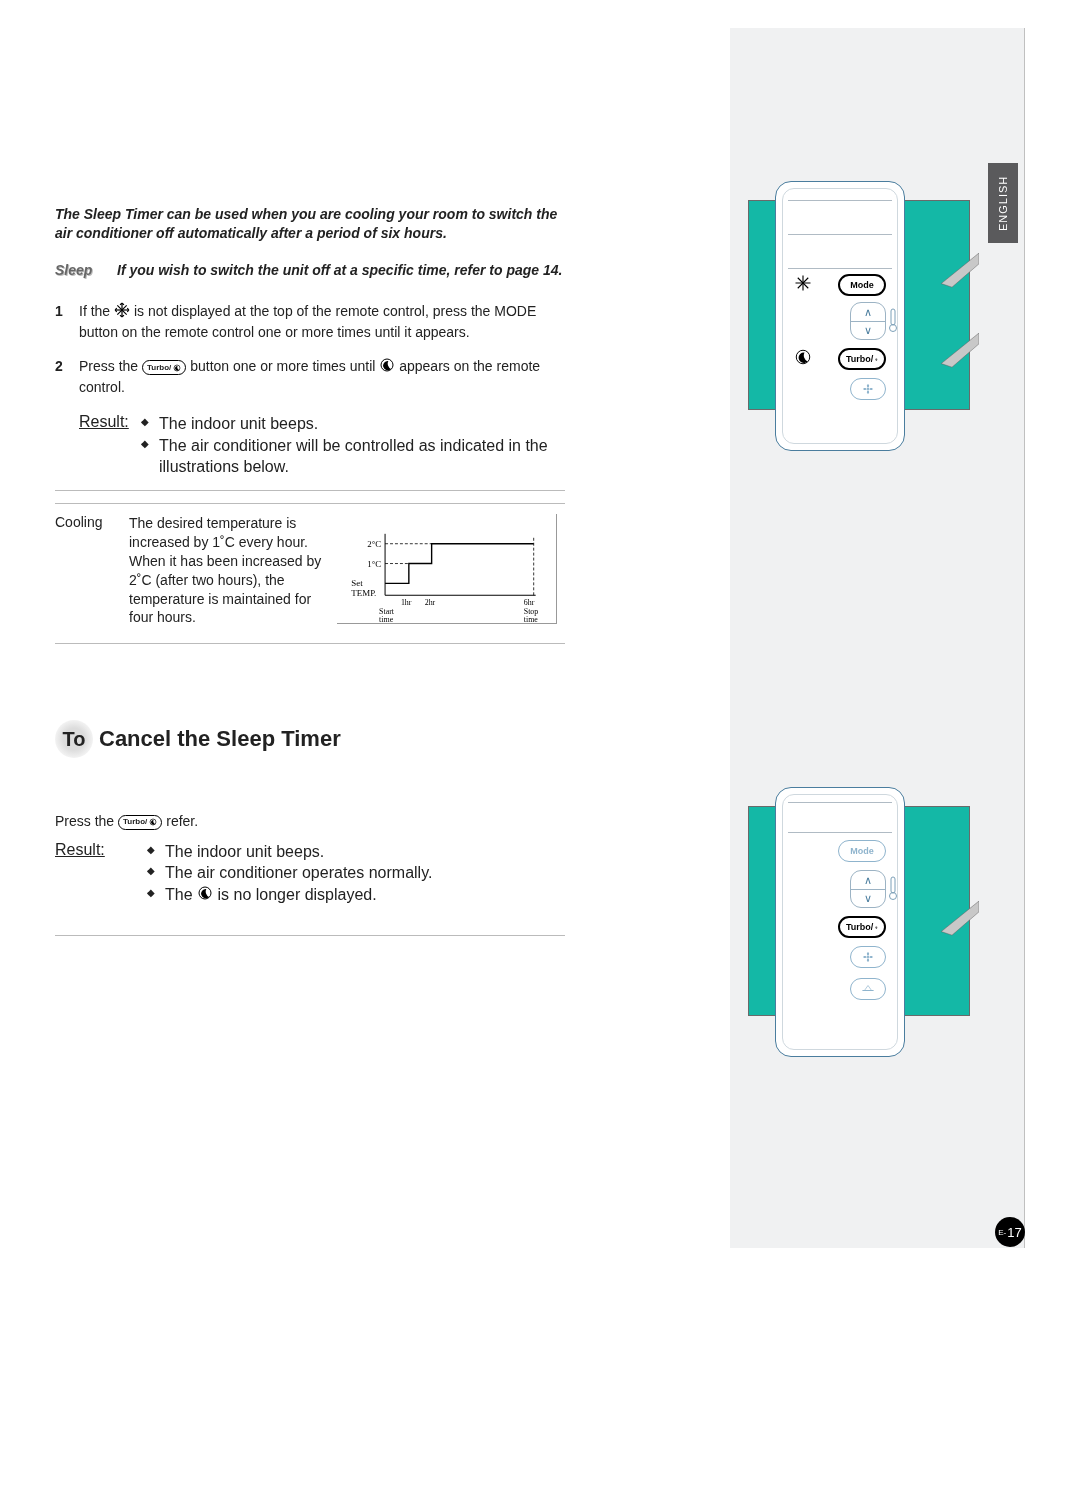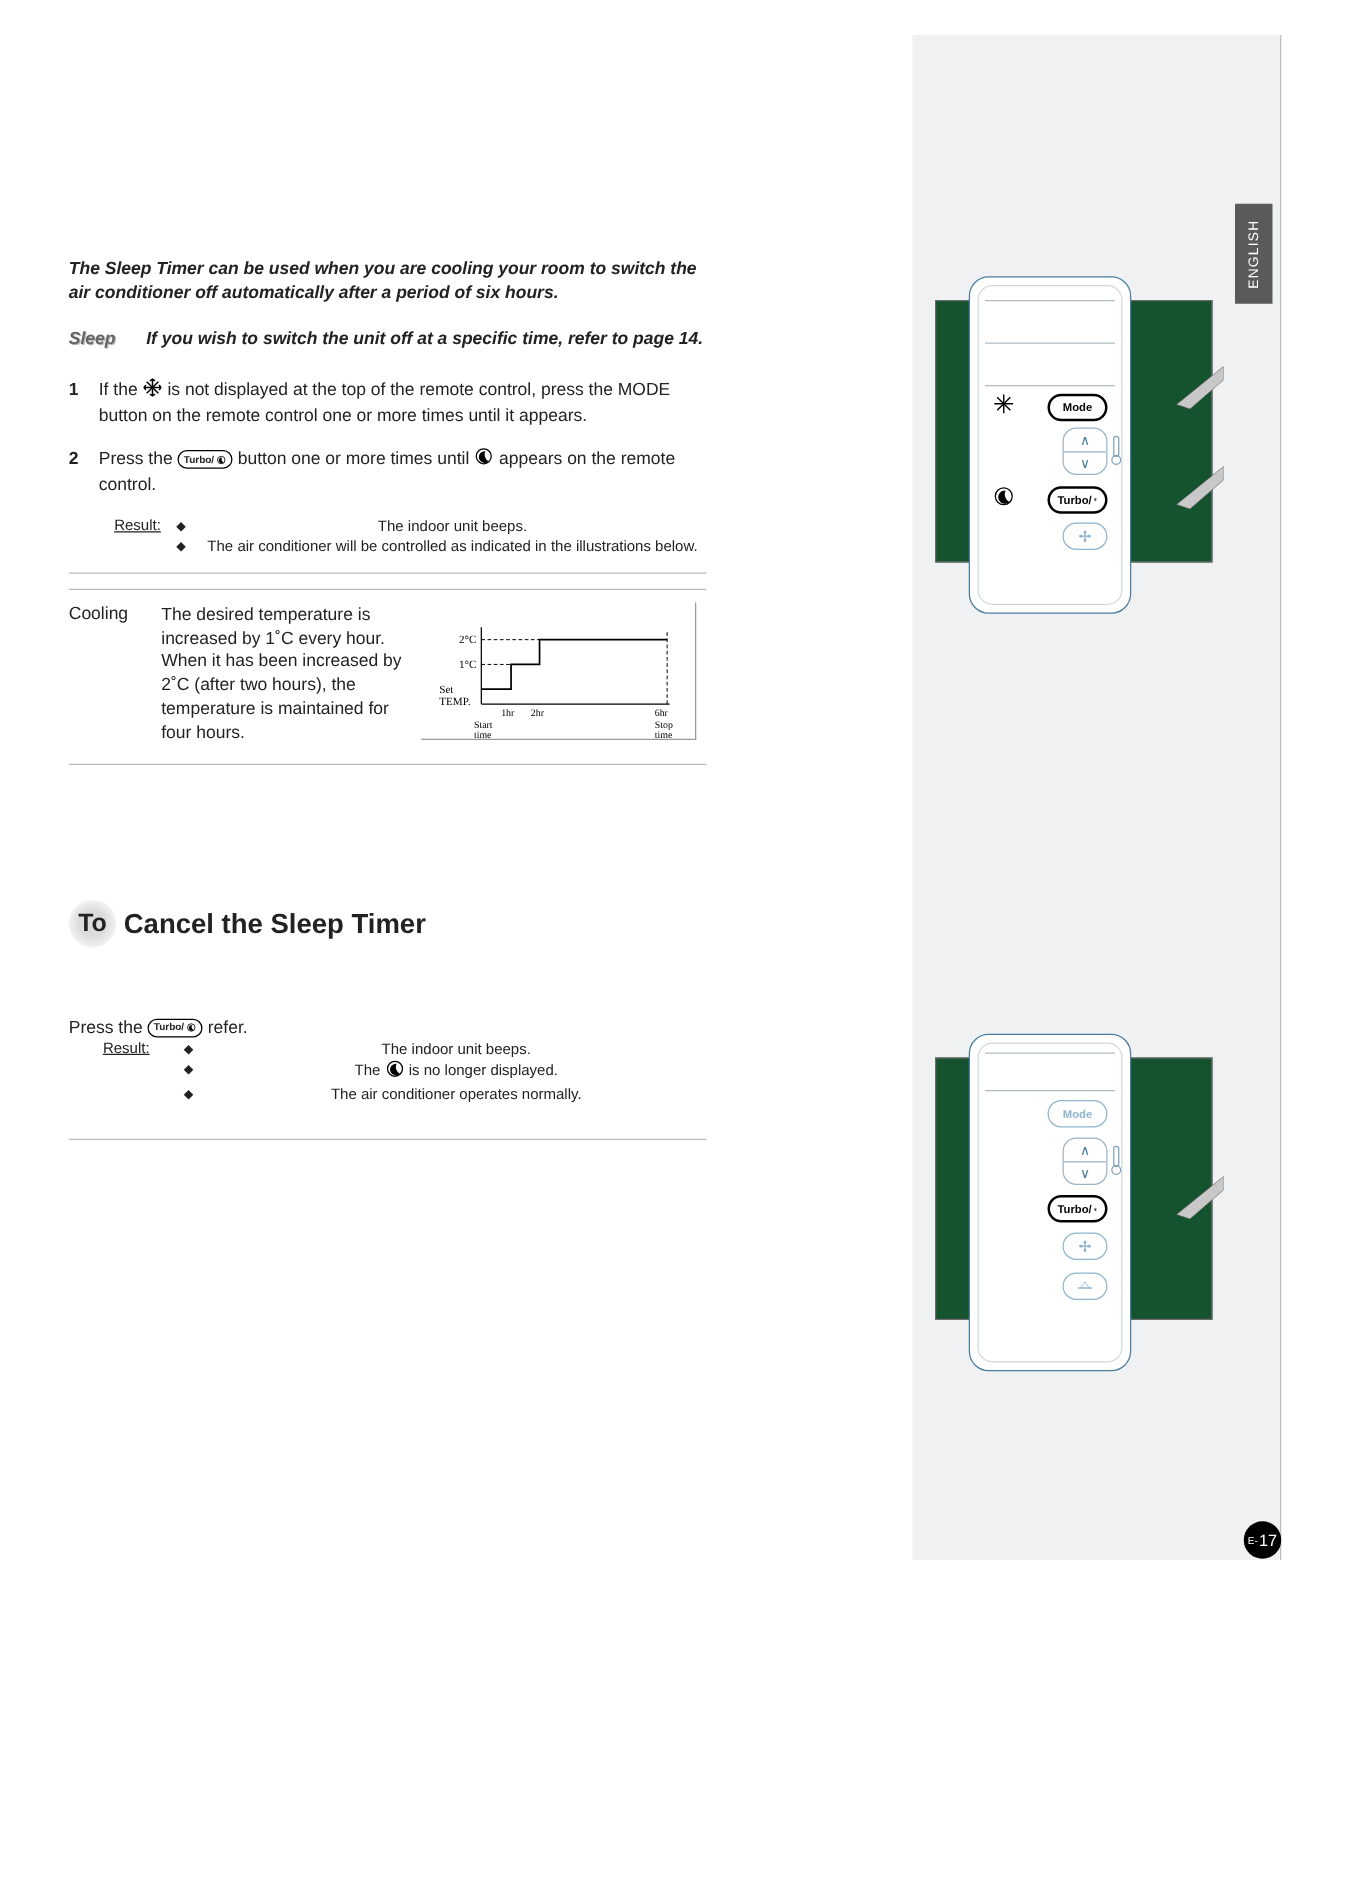--- a/index.html
+++ b/index.html
@@ -59,21 +59,21 @@
     font-weight: bold;
     line-height: 1.35;
     margin-bottom: 18px;
   }
   .note-row { display: flex; font-size: 14px; font-style: italic; font-weight: bold; line-height: 1.35; margin-bottom: 22px; }
   .note-label { width: 62px; color: #666; text-shadow: 1px 1px 0 #bbb; flex-shrink: 0; }
   .note-text { flex: 1; }
   .step { display: flex; font-size: 14px; line-height: 1.35; margin-bottom: 16px; }
   .step-num { width: 24px; font-weight: bold; flex-shrink: 0; }
   .step-body { flex: 1; }
-  .result-block { display: flex; font-size: 12px; margin-left: 24px; text-align: center; }
+  .result-block { display: flex; font-size: 16px; margin-top: 10px; margin-left: 24px; }
   .result-label { width: 62px; text-decoration: underline; flex-shrink: 0; }
   .diamond-list { flex: 1; }
   .diamond-list li { list-style: none; position: relative; padding-left: 18px; line-height: 1.35; }
   .diamond-list li::before { content: "◆"; position: absolute; left: 0; font-size: 10px; top: 2px; }
   .inline-icon { display: inline-block; vertical-align: middle; }
   .snow-icon svg, .moon-icon svg { width: 16px; height: 16px; }
   .turbo-pill {
     display: inline-flex;
     align-items: center;
     border: 1px solid #000;
@@ -136,22 +136,21 @@
   }
   .page-num .e { font-size: 8px; margin-right: 1px; }
 
   
   .remote-fig {
     position: absolute;
     left: 18px;
     width: 222px;
     height: 210px;
     border: 1px solid #6a6a6a;
-    background: #14532d;
-    margin-top: 40px;
+    background: #14b8a6;
   }
   .remote-fig.fig1 { top: 172px; }
   .remote-fig.fig2 { top: 778px; }
   .remote-body {
     position: absolute;
     left: 26px;
     top: -20px;
     width: 130px;
     height: 270px;
     background: #fff;
@@ -439,31 +438,31 @@
             <path d="M14 6 a7 7 0 1 0 4 12 a9 9 0 0 1 -4 -12" fill="#000"></path>
           </svg>
       </span>
       <span>refer.</span>
     </p>
 
     <div class="result-block" style="margin-left:0">
       <div class="result-label" style="width:92px">Result:</div>
       <ul class="diamond-list">
         <li>The indoor unit beeps.</li>
+        <li>The air conditioner operates normally.</li>
         <li>
           <span>The</span>
           <span class="inline-icon moon-icon">
             <svg viewBox="0 0 24 24">
                 <circle cx="12" cy="12" r="9" fill="none" stroke="#000" stroke-width="1.5"></circle>
                 <path d="M14 6 a7 7 0 1 0 4 12 a9 9 0 0 1 -4 -12" fill="#000"></path>
               </svg>
           </span>
           <span>is no longer displayed.</span>
         </li>
-        <li>The air conditioner operates normally.</li>
       </ul>
     </div>
 
     <hr class="hairline" style="margin-top:28px">
   </div>
 
   <div class="page-num">
     <span class="e">E-</span>
       <span>17</span>
   </div>

